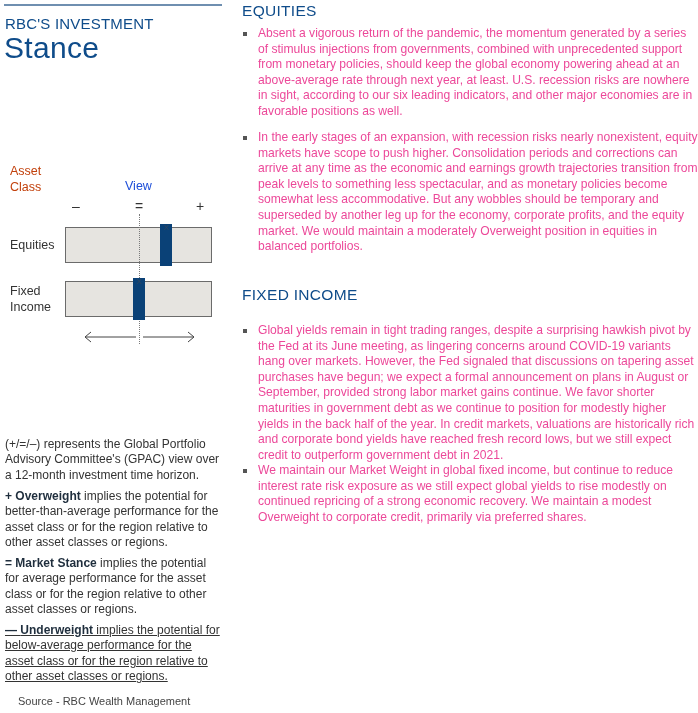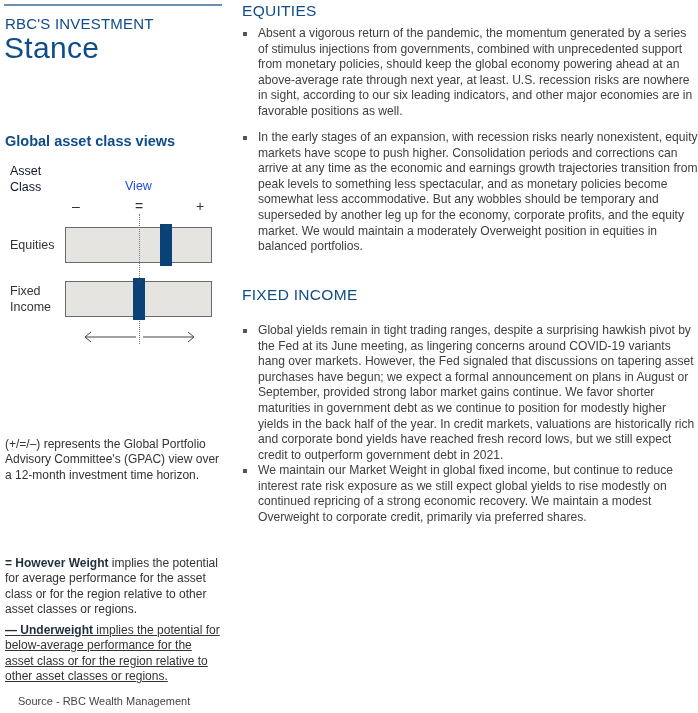--- a/index.html
+++ b/index.html
@@ -6,21 +6,21 @@
     html, body { width: 698px; height: 713px; background: #ffffff; overflow: hidden; }
     body { position: relative; font-family: "Liberation Sans", "DejaVu Sans", sans-serif; color: #2b2b2b; }
 
     .left { position: absolute; left: 0; top: 0; width: 222px; height: 687px; }
     .top-rule { position: absolute; left: 4px; top: 4px; width: 218px; height: 2px; background: #6f8fb0; }
     .kicker { position: absolute; left: 5px; top: 15px; font-size: 15px; font-weight: 400; color: #0f4c8a; letter-spacing: 0.2px; }
     .title { position: absolute; left: 4px; top: 31px; font-size: 30px; font-weight: 400; color: #0f4c8a; letter-spacing: 0.3px; }
 
     .section-title { position: absolute; left: 5px; top: 133px; font-size: 14.5px; font-weight: 700; color: #0f4c8a; }
 
-    .hdr-asset { position: absolute; left: 10px; top: 163px; font-size: 12.5px; line-height: 16px; color: #0f172a; }
+    .hdr-asset { position: absolute; left: 10px; top: 163px; font-size: 12.5px; line-height: 16px; color: #c2410c; }
     .hdr-view { position: absolute; left: 125px; top: 179px; font-size: 12.5px; color: #1d4ed8; }
     .sym { position: absolute; top: 198px; font-size: 14px; color: #333; }
     .sym-minus { left: 72px; }
     .sym-eq { left: 135px; }
     .sym-plus { left: 196px; }
 
     .row-label { position: absolute; left: 10px; font-size: 12.5px; line-height: 16px; color: #333; }
     .row-eq-label { top: 237px; }
     .row-fi-label { top: 283px; }
 
@@ -46,36 +46,35 @@
     .note-2 { top: 489px; }
     .note-3 { top: 556px; }
     .note-4 { top: 623px; text-decoration: underline; }
     .source { position: absolute; left: 18px; top: 695px; font-size: 11px; color: #444; }
 
     .right { position: absolute; left: 240px; top: 0; width: 458px; }
     .h2 { position: absolute; left: 2px; font-size: 15.5px; font-weight: 400; color: #0f4c8a; letter-spacing: 0.3px; }
     .h2-eq { top: 2px; }
     .h2-fi { top: 286px; }
 
-    .bullet { position: absolute; left: 0; width: 458px; font-size: 12.1px; line-height: 15.6px; color: #404040; padding-left: 18px; }
+    .bullet { position: absolute; left: 0; width: 458px; font-size: 12.1px; line-height: 15.6px; color: #ec4899; padding-left: 18px; }
     .bullet .dot { position: absolute; left: 3px; top: 6px; width: 4px; height: 4px; background: #555; }
     .b1 { top: 26px; }
     .b2 { top: 130px; }
     .b3 { top: 312px; margin-top: 11px; }
     .b4 { top: 463px; }
   </style>
 </head>
 <body>
 
 <div class="left">
   <div class="top-rule"></div>
   <div class="kicker">RBC'S INVESTMENT</div>
   <div class="title">Stance</div>
 
-  <div class="section-title">Global asset class views</div>
 
   <div class="hdr-asset">
     <div>Asset</div>
     <div>Class</div>
   </div>
   <div class="hdr-view">View</div>
 
   <div class="sym sym-minus">–</div>
   <div class="sym sym-eq">=</div>
   <div class="sym sym-plus">+</div>
@@ -104,23 +103,27 @@
     <line x1="1" y1="6" x2="52" y2="6" stroke="#444" stroke-width="1"></line>
     <polyline points="7,1 1,6 7,11" fill="none" stroke="#444" stroke-width="1"></polyline>
   </svg>
   <svg class="arrow arrow-right" viewBox="0 0 52 12">
     <line x1="0" y1="6" x2="51" y2="6" stroke="#444" stroke-width="1"></line>
     <polyline points="45,1 51,6 45,11" fill="none" stroke="#444" stroke-width="1"></polyline>
   </svg>
 
 
   <div class="note note-1">(+/=/–) represents the Global Portfolio Advisory Committee's (GPAC) view over a 12-month investment time horizon.</div>
+  <div class="note note-2">
+    <b>+</b>
+    <b>Overweight</b><span> implies the potential for better-than-average performance for the asset class or for the region relative to other asset classes or regions.</span>
+  </div>
   <div class="note note-3">
     <b>=</b>
-    <b>However Weight</b><span> implies the potential for average performance for the asset class or for the region relative to other asset classes or regions.</span>
+    <b>Market Stance</b><span> implies the potential for average performance for the asset class or for the region relative to other asset classes or regions.</span>
   </div>
   <div class="note note-4">
     <b>—</b>
     <b>Underweight</b><span> implies the potential for below-average performance for the asset class or for the region relative to other asset classes or regions.</span>
   </div>
 
   <div class="source">Source - RBC Wealth Management</div>
 </div>
 
 <div class="right">

